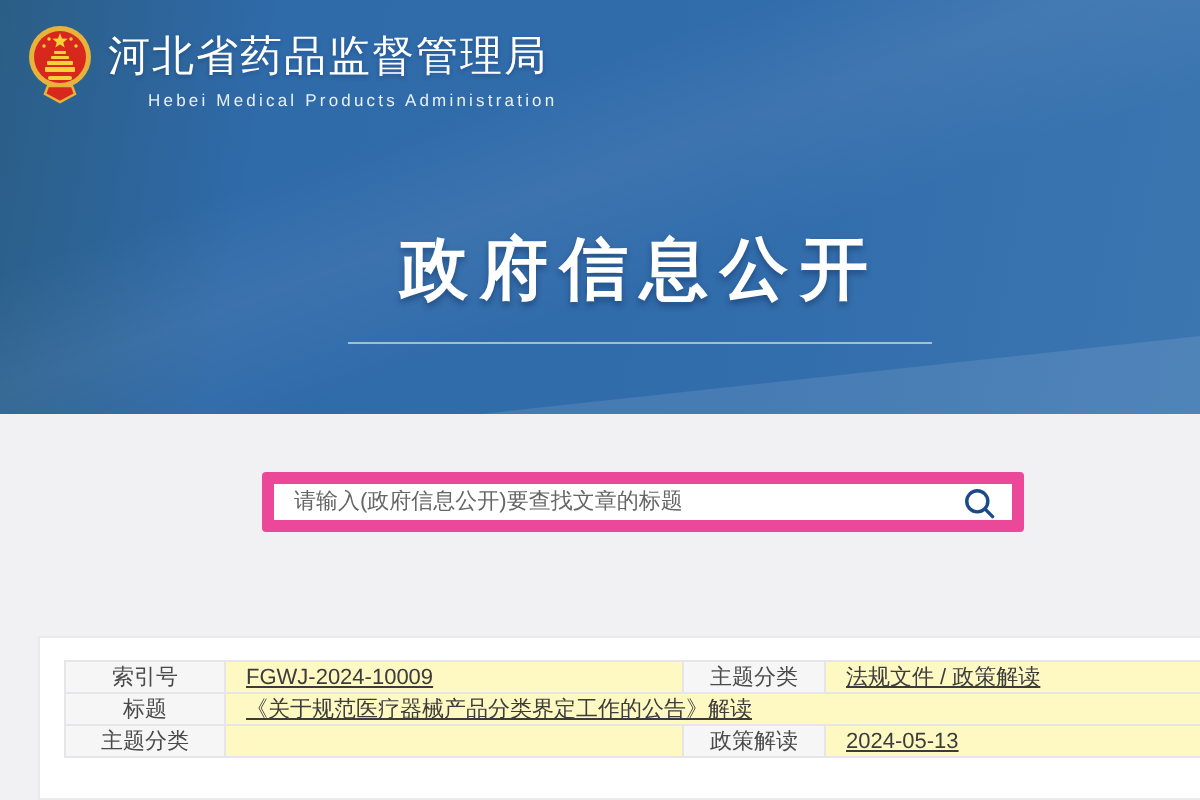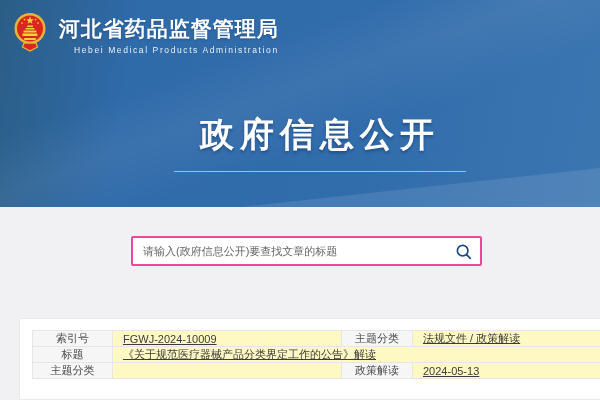--- a/index.html
+++ b/index.html
@@ -29,41 +29,41 @@
   .hero .wave3 {
     position:absolute; left:0; top:0; width:600px; height:207px;
     background:linear-gradient(160deg, transparent 32%,
       rgba(255,255,255,0.06) 46%, transparent 62%);
   }
 
   .site-header { position:absolute; left:14px; top:12px; display:flex; align-items:center; }
   .emblem { width:32px; height:46px; flex:0 0 auto; }
   .site-titles { margin-left:8px; }
   .site-name-cn {
-    color:#fff; font-size:21px; font-weight:bold; letter-spacing:1px;
-    text-shadow:0 1px 2px rgba(0,20,60,.25); line-height:26px;text-align:right;
+    color:#fff; font-size:21px; font-weight:normal; letter-spacing:1px;
+    text-shadow:0 1px 2px rgba(0,20,60,.25); line-height:26px;
   }
   .site-name-en {
     color:#e9f1f8; font-size:8.5px; letter-spacing:1.6px; margin-top:3px;padding-left:20px;
   }
 
   .banner-inner { position:absolute; left:40px; top:112px; width:560px; text-align:center; }
   .banner-title {
     color:#fff; font-size:34px; font-weight:bold; letter-spacing:6px;
     text-shadow:0 2px 3px rgba(0,20,60,.35);
   }
   .banner-underline {
     width:292px; height:0; margin:13px auto 0;
     border-top:1px solid rgba(255,255,255,.55);
   }
 
   
   .search-box {
-    position:absolute; left:131px; top:236px; width:351px; height:30px;
-    background:#fff; border:2px solid #ec4899; border-radius:2px;
+    position:absolute; left:131px; top:236px; width:381px; height:30px;
+    background:#fff; border:6px solid #ec4899; border-radius:2px;
     display:flex; align-items:center; padding:0 6px 0 10px;
   }
   .search-input {
     flex:1; border:none; outline:none; background:transparent;
     font-size:11px; color:#333; font-family:"Liberation Sans",sans-serif;
   }
   .search-input::placeholder { color:#666; opacity:1; }
   .search-btn { border:none; background:none; cursor:pointer; display:flex; align-items:center; padding:2px; }
 
   

